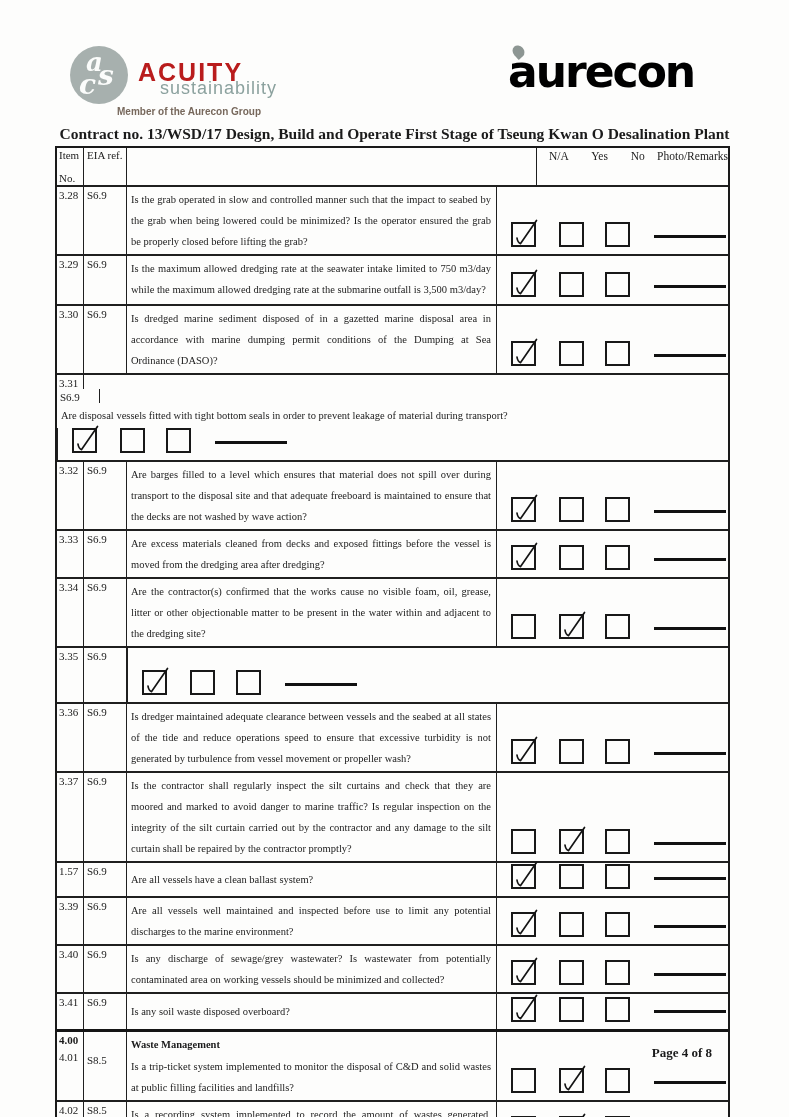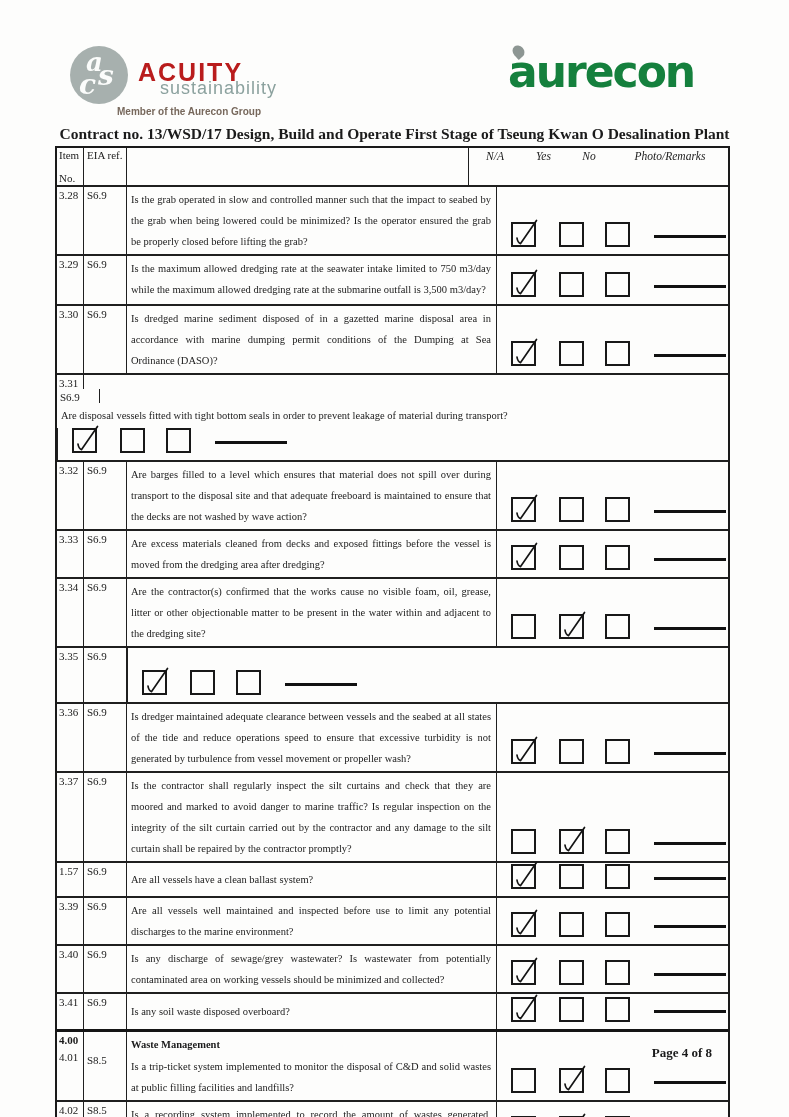--- a/index.html
+++ b/index.html
@@ -33,21 +33,21 @@
   }
   .acuity-member {
     position:absolute; left:55px; top:62px; font-family:"Liberation Sans", sans-serif;
     font-size:10px; font-weight:bold; color:#77685c; white-space:nowrap;
   }
 
   
   .aurecon { position:absolute; left:508px; top:50px; height:56px; }
   .aurecon-name {
     font-family:"DejaVu Sans", sans-serif; font-weight:bold; font-size:44px;
-    letter-spacing:-2px; color:#15803d; line-height:1;
+    letter-spacing:-2px; color:#000000; line-height:1;
   }
   .aurecon-drop {
     position:absolute; left:5px; top:-5px; width:11px; height:13px;
     background:#8d9693; border-radius:60% 60% 60% 0; transform:rotate(-42deg);
   }
 
   
   .doc-title {
     position:absolute; left:0; top:125px; width:100%; text-align:center;
     font-size:15.5px; font-weight:bold; white-space:nowrap;
@@ -80,22 +80,22 @@
   }
   .tick { position:absolute; left:-3px; top:-10px; width:31px; height:37px; }
   .remark-line { width:72px; border-bottom:3px solid #111; margin:0 2px 9px 0; }
 
   
   .hrow { display:flex; height:37px; font-size:11px;border-radius:15px; }
   .h-item { width:27px; border-right:1.5px solid #1f1f1f; padding:1px 0 1px 2px;
             display:flex; flex-direction:column; justify-content:space-between; }
   .h-eia  { width:43px; border-right:1.5px solid #1f1f1f; padding:1px 0 0 3px; }
   .h-q    { flex:1; }
-  .h-checks { width:260px; border-left:1.5px solid #1f1f1f; display:flex;
-              align-items:flex-start; padding-top:2px; font-size:11.5px;font-style:italic; }
+  .h-checks { width:192px; border-left:1.5px solid #1f1f1f; display:flex;
+              align-items:flex-start; padding-top:2px; font-size:11.5px; }
   .h-checks .seg { display:flex; justify-content:center; }
 
   
   .sec-item { font-weight:bold; margin-bottom:5px; }
   .sec-title { font-weight:bold; text-align:left; margin-bottom:1px; }
   .q-text { width:100%; }
 
   
   .page-footer {
     position:absolute; top:1045px; right:77px;

